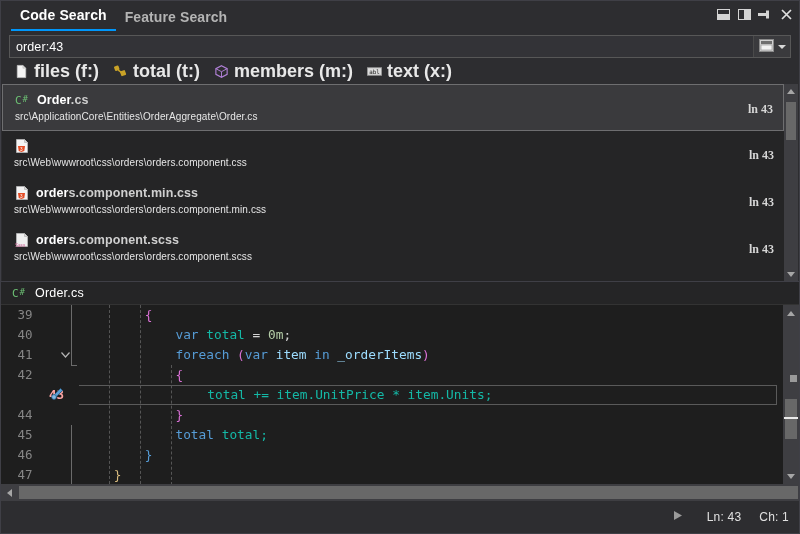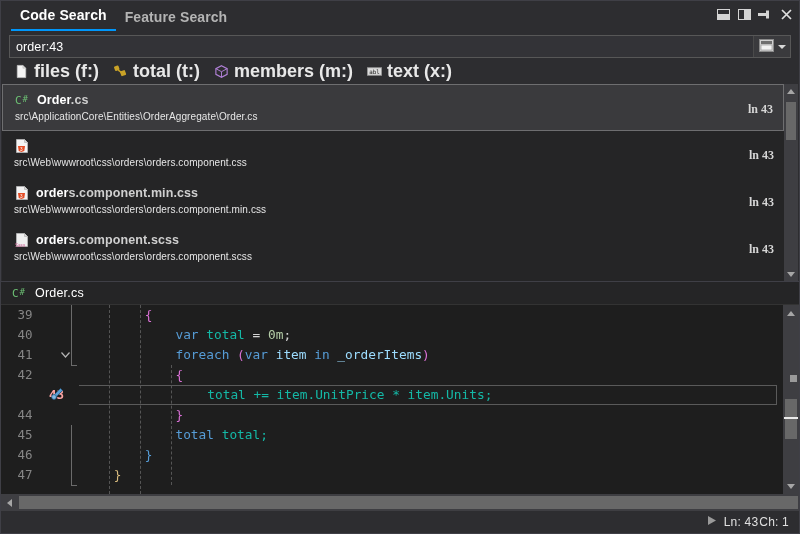--- a/index.html
+++ b/index.html
@@ -347,27 +347,27 @@
     height:17px;
     background:#3e3e42;
     display:flex; align-items:center;
   }
   .hs-left { width:17px; height:17px; display:flex;align-items:center;justify-content:center;}
   .tri-left { width:0;height:0;border-top:4px solid transparent;border-bottom:4px solid transparent;border-right:5px solid #a6a6a6;}
   .hs-thumb { flex:1 1 auto; height:13px; background:#686868; margin:0 1px; }
 
   
   .statusbar {
-    height: 22px;
+    height: 32px;
     flex: 0 0 auto;
     background: #2d2d30;
     display: flex;
     align-items: center;
     justify-content: flex-end;
-    gap: 1px;
+    gap: 18px;
     padding-right: 10px;
     font-size: 12px;
     color: #e0e0e0;
     position: relative;
   }
   .status-run { margin-right: 6px; }
   .status-item { font-weight: normal; letter-spacing: .2px; }
 </style>
 </head>
 <body>

